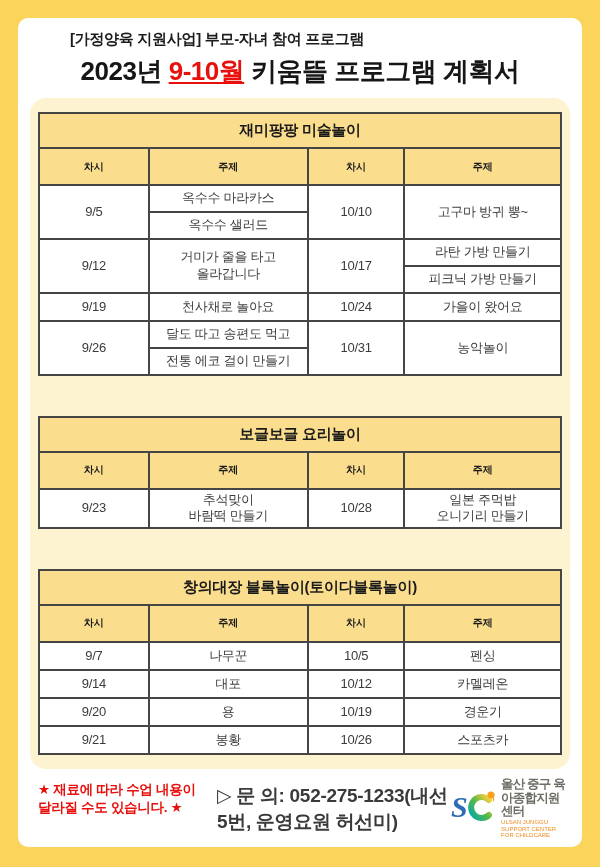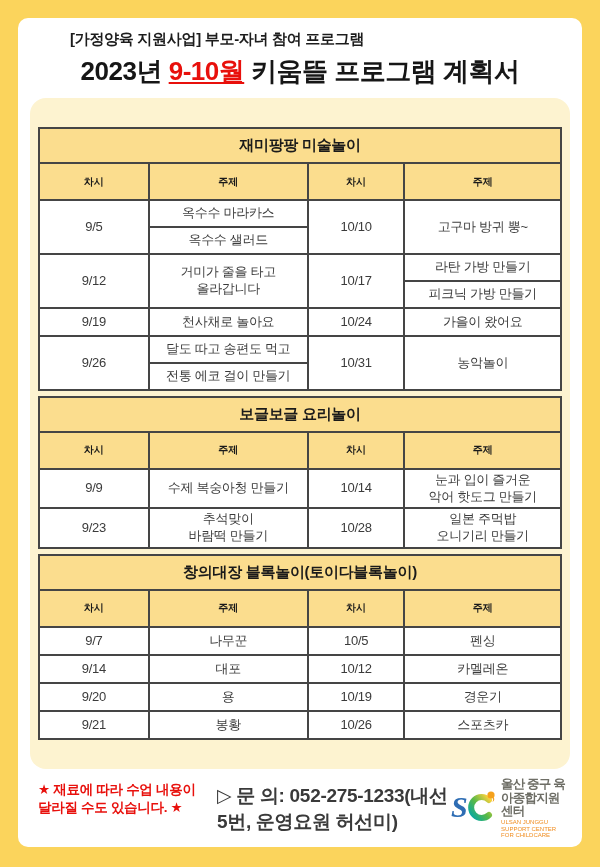--- a/index.html
+++ b/index.html
@@ -19,21 +19,21 @@
     letter-spacing:-0.3px;
     padding-left:32px;
   }
   .main-title{
     text-align:center;font-size:26px;font-weight:bold;color:#161616;
     margin:3px 0 9px;letter-spacing:-0.5px;
   }
   .main-title .red{color:#e8100c;text-decoration:underline;}
   .card{
     margin:0 12px;background:#fdf3d0;border-radius:16px;
-    padding:29px 8px;flex:1;
+    padding:14px 8px;flex:1;
     display:flex;flex-direction:column;justify-content:space-between;
     box-sizing:border-box;
   }
   table.program-table{
     width:100%;border-collapse:collapse;table-layout:fixed;background:#ffffff;
   }
   .program-table th,.program-table td{border:2px solid #454545;}
   .program-table th.tbl-title{
     background:#fbdd8e;font-size:15px;font-weight:bold;color:#1a1a1a;
     height:31px;letter-spacing:-0.3px;
@@ -132,27 +132,20 @@
         </colgroup>
         <tbody>
           <tr>
             <th class="tbl-title" colspan="4">보글보글 요리놀이</th>
           </tr>
           <tr>
             <th class="col-head">차시</th>
             <th class="col-head">주제</th>
             <th class="col-head">차시</th>
             <th class="col-head">주제</th>
-          </tr>
-          <tr class="single">
-            <td>9/9</td>
-            <td>수제 복숭아청 만들기</td>
-            <td>10/14</td>
-            <td>눈과 입이 즐거운
-악어 핫도그 만들기</td>
           </tr>
           <tr class="single">
             <td>9/23</td>
             <td>추석맞이
 바람떡 만들기</td>
             <td>10/28</td>
             <td>일본 주먹밥
 오니기리 만들기</td>
           </tr>
         </tbody>

